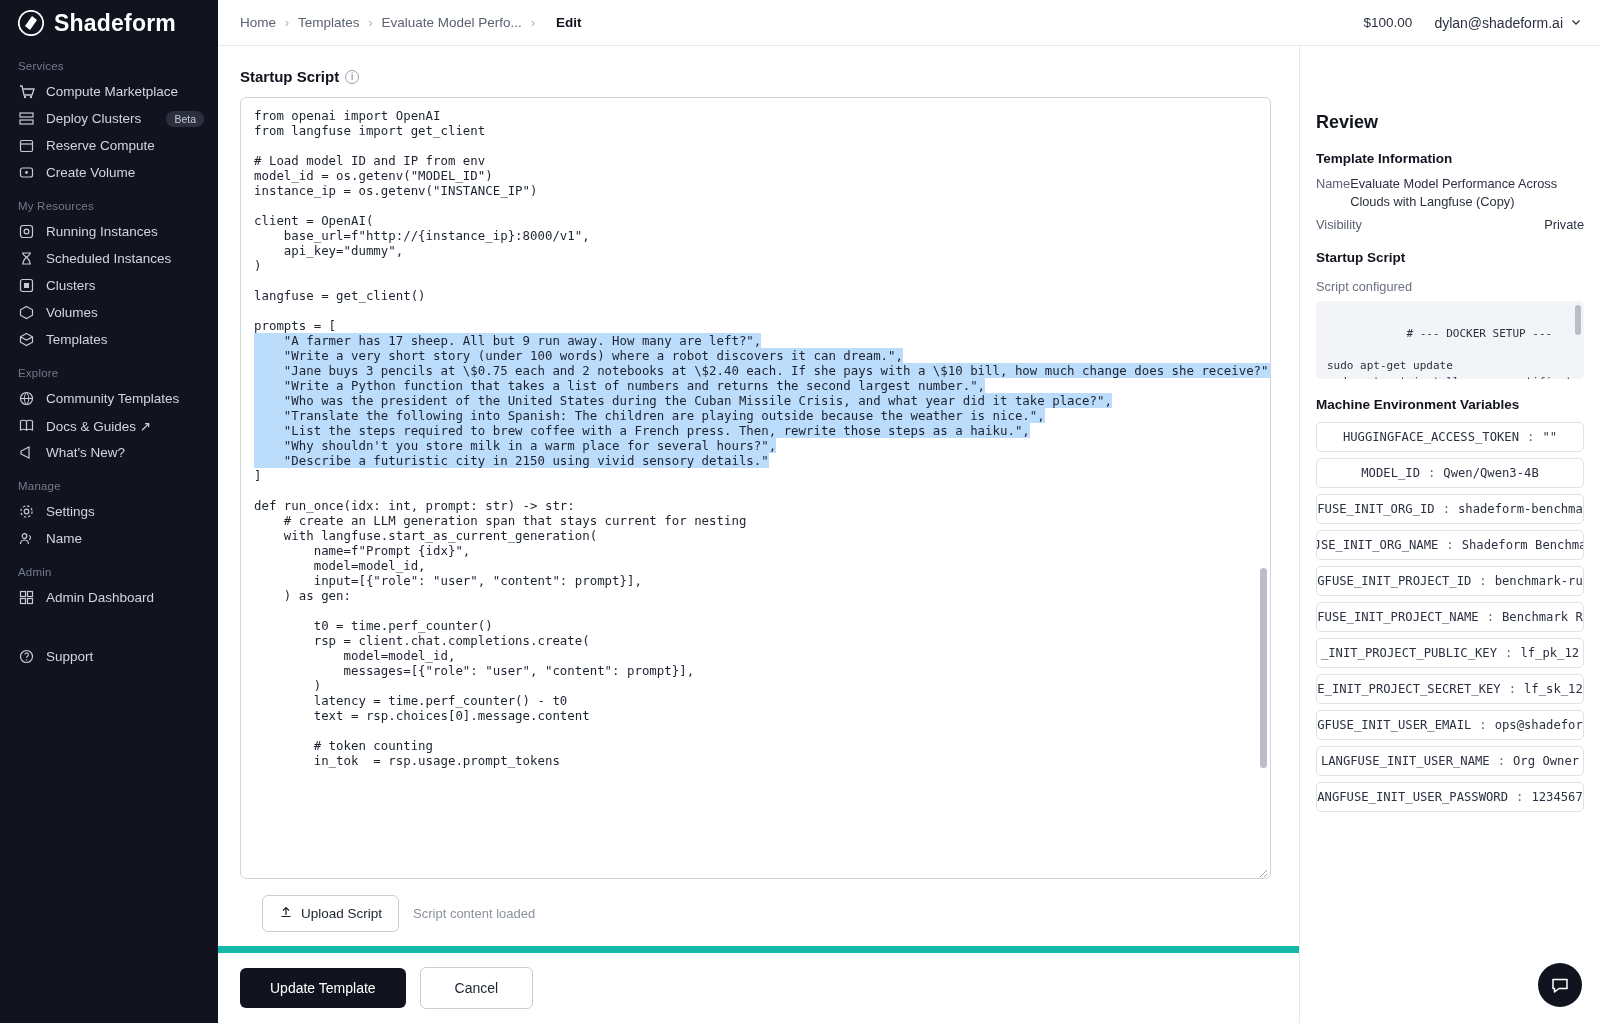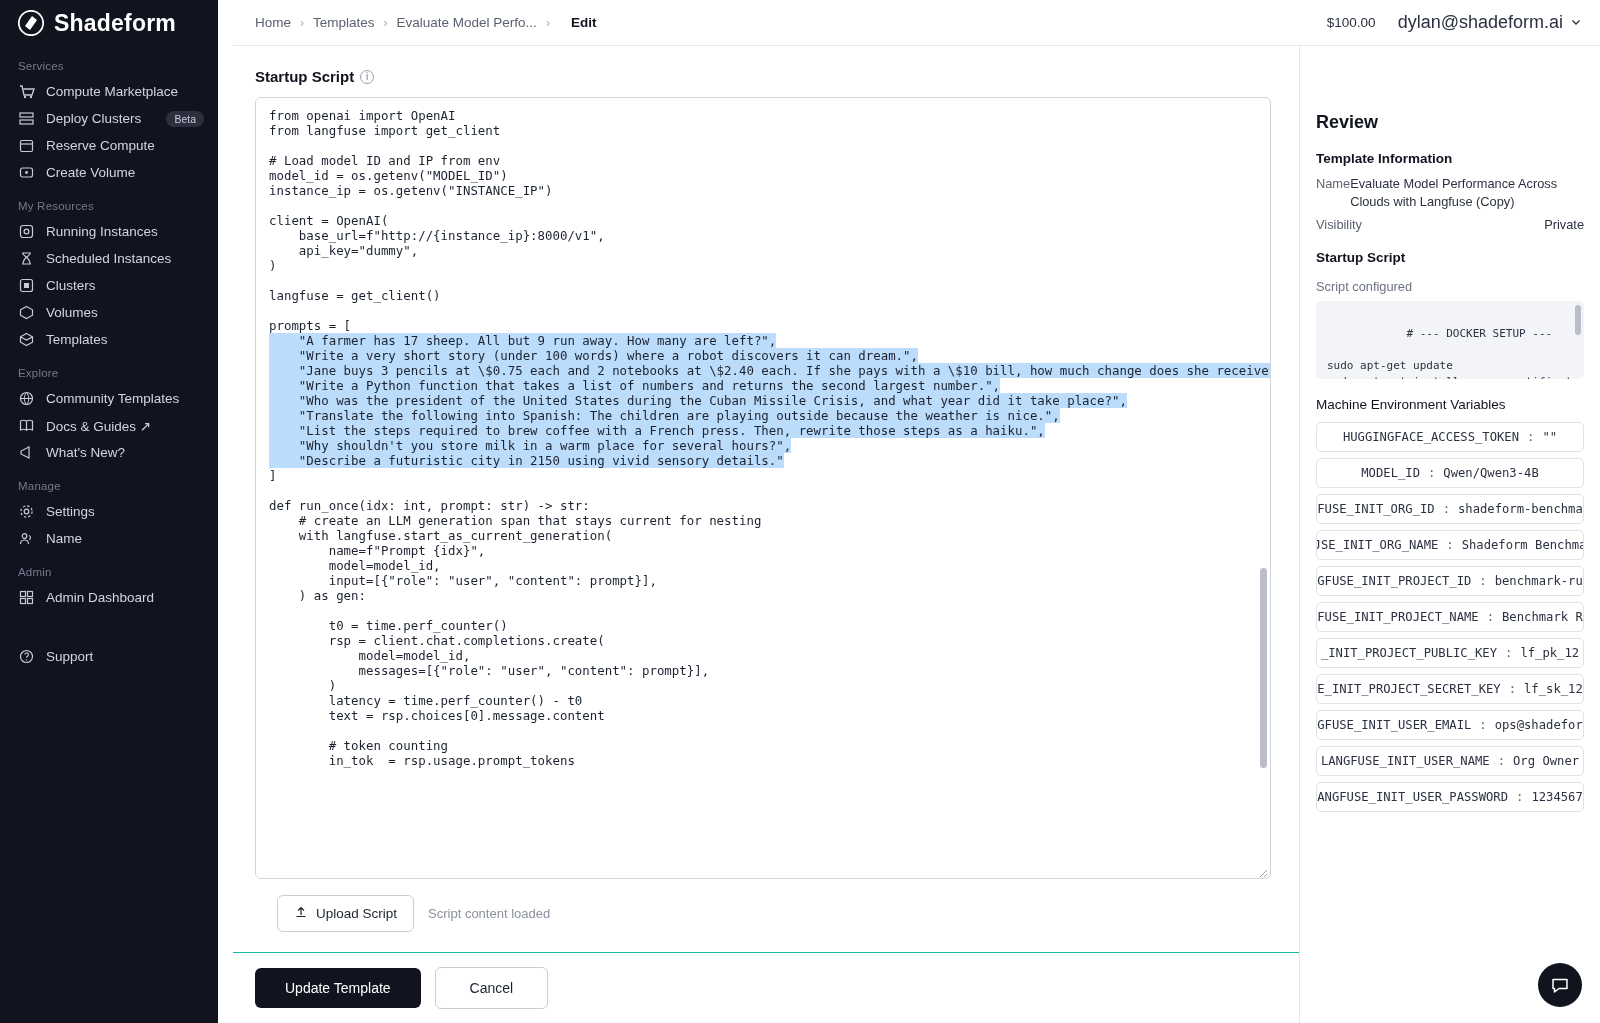--- a/index.html
+++ b/index.html
@@ -3,21 +3,21 @@
 <meta charset="utf-8">
 <style>
   * { box-sizing: border-box; }
   html, body {
     margin: 0; padding: 0;
     width: 1600px; height: 1023px;
     overflow: hidden;
     font-family: "Liberation Sans", sans-serif;
     background: #ffffff;
   }
-  .app { display: flex; width: 1600px; height: 1023px; gap: 15px; }
+  .app { display: flex; width: 1600px; height: 1023px; }
 
   
   .sidebar {
     width: 218px; height: 1023px;
     background: #11141f;
     color: #c8cbd6;
     flex: 0 0 218px;
     position: relative;
   }
   .brand {
@@ -56,21 +56,21 @@
     border-bottom: 1px solid #e6e8ec;
     padding: 0 18px 0 22px;
     font-size: 13.5px; color: #444a57;
   }
   .crumbs { display: flex; align-items: center; gap: 9px; }
   .crumb { color: #5b6270; cursor: pointer; }
   .crumb.current { color: #11141f; font-weight: bold; padding-left: 12px; }
   .crumb-sep { color: #a7adb9; font-size: 12px; }
   .topbar-right { margin-left: auto; display: flex; align-items: center; gap: 22px; }
   .balance { font-size: 13.5px; color: #2b3140; }
-  .account { display: flex; align-items: center; gap: 7px; font-size: 18px; color: #2b3140; cursor: pointer; }
+  .account { display: flex; align-items: center; gap: 7px; font-size: 14px; color: #2b3140; cursor: pointer; }
 
   .body-area { flex: 1 1 auto; display: flex; min-height: 0; }
 
   
   .center {
     flex: 1 1 auto; min-width: 0; position: relative;
     display: flex; flex-direction: column;
     border-right: 1px solid #e6e8ec;
   }
   .center-scroll { flex: 1 1 auto; overflow: hidden; padding: 22px 28px 0 22px; position: relative; }
@@ -109,21 +109,21 @@
     display: flex; align-items: center; gap: 14px;
     padding: 16px 22px 18px 22px;
   }
   .btn-upload {
     display: inline-flex; align-items: center; gap: 8px;
     border: 1px solid #c9ced7; background: #fff; color: #1c2330;
     border-radius: 6px; font-size: 13.5px; padding: 9px 16px; cursor: pointer;
   }
   .upload-note { font-size: 13px; color: #8b919d; }
   .footer-bar {
-    flex: 0 0 auto; border-top: 1px solid #14b8a6;
+    flex: 0 0 auto; border-top: 7px solid #14b8a6;
     padding: 14px 22px; display: flex; gap: 14px; align-items: center;
     background: #fff;
   }
   .btn-primary {
     background: #11141f; color: #fff; border: none; border-radius: 6px;
     font-size: 14px; padding: 12px 30px; cursor: pointer; font-family: inherit;
   }
   .btn-secondary {
     background: #fff; color: #1c2330; border: 1px solid #c9ced7; border-radius: 6px;
     font-size: 14px; padding: 12px 34px; cursor: pointer; font-family: inherit;
@@ -145,21 +145,21 @@
   .script-preview {
     background: #f3f4f7; border-radius: 5px; padding: 9px 11px;
     font-family: "DejaVu Sans Mono", monospace; font-size: 11px; line-height: 16px;
     color: #2b3140; height: 78px; overflow: hidden; position: relative;
     white-space: pre;
   }
   .script-preview .sb {
     position: absolute; right: 3px; top: 4px; width: 6px; height: 30px;
     background: #b9bec9; border-radius: 3px;
   }
-  .env-title { font-size: 13.5px; font-weight: normal; color: #11141f; margin: 18px 0 10px 0; }
+  .env-title { font-size: 13.5px; font-weight: bold; color: #11141f; margin: 18px 0 10px 0; }
   .env-list { }
   .env-row {
     border: 1px solid #dfe2e8; border-radius: 5px;
     height: 30px; margin-bottom: 6px;
     display: flex; align-items: center; justify-content: center;
     font-family: "DejaVu Sans Mono", monospace; font-size: 12.2px; color: #2b3140;
     white-space: nowrap; overflow: hidden;
   }
   .env-row .name { }
   .env-row .colon { padding: 0 8px; color: #5b6270; }

